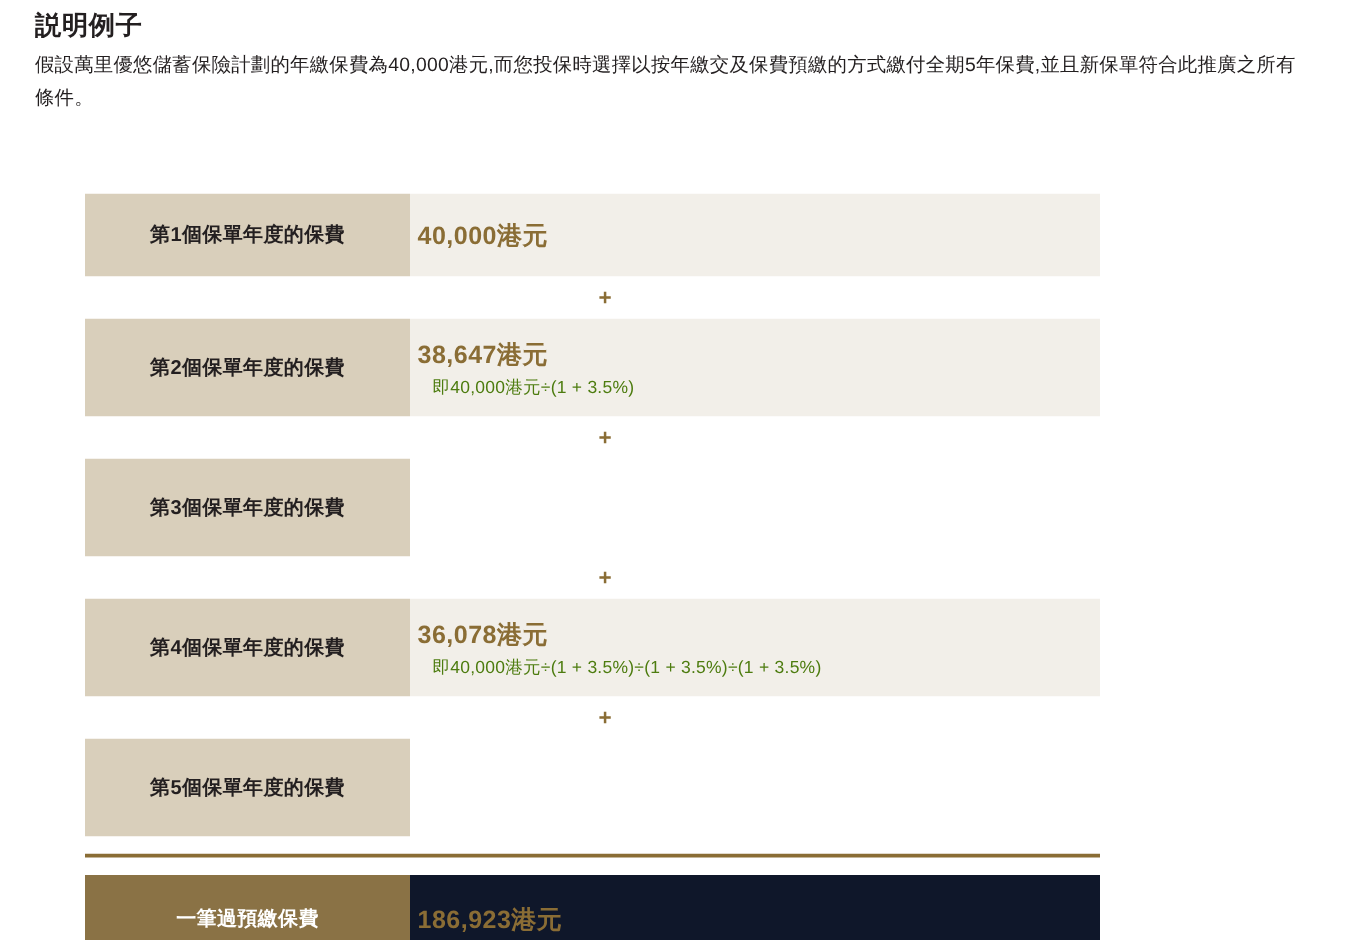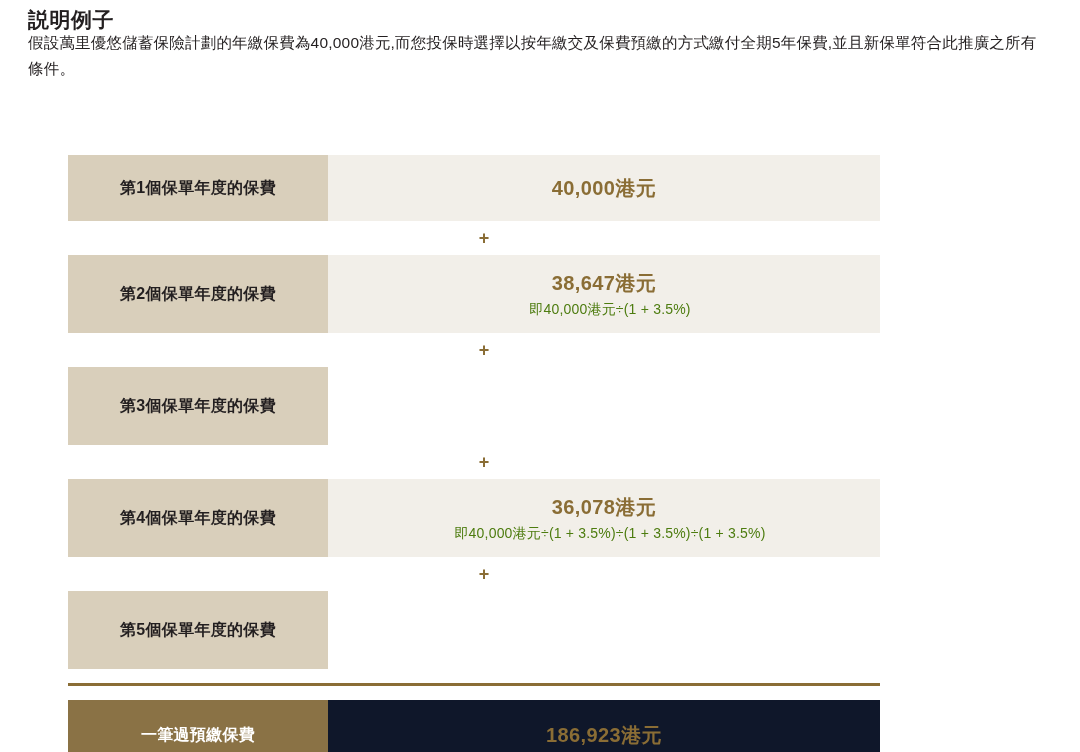--- a/index.html
+++ b/index.html
@@ -26,21 +26,21 @@
     left: 28px;
     top: 6px;
     font-size: 21px;
     font-weight: bold;
     letter-spacing: 0.5px;
     color: #231f20;
   }
   .intro {
     position: absolute;
     left: 28px;
-    top: 30px;
+    top: 40px;
     width: 1016px;
     font-size: 15.5px;
     line-height: 26px;
     color: #231f20;
     letter-spacing: 0.2px;
   }
   .table-area {
     position: absolute;
     left: 68px;
     top: 112px;
@@ -63,21 +63,20 @@
     font-weight: bold;
     color: #231f20;
     letter-spacing: 0.3px;
   }
   .row-value {
     flex: 1;
     box-sizing: border-box;
     background: #f2efe9;
     display: flex;
     flex-direction: column;
-    align-items: center;
     justify-content: center;
     padding: 4px 6px;
   }
   .row-h1 { height: 66px; }
   .row-h2 { height: 78px; }
   .amount {
     font-size: 20px;
     font-weight: bold;
     color: #8a6d35;
     letter-spacing: 0.4px;

